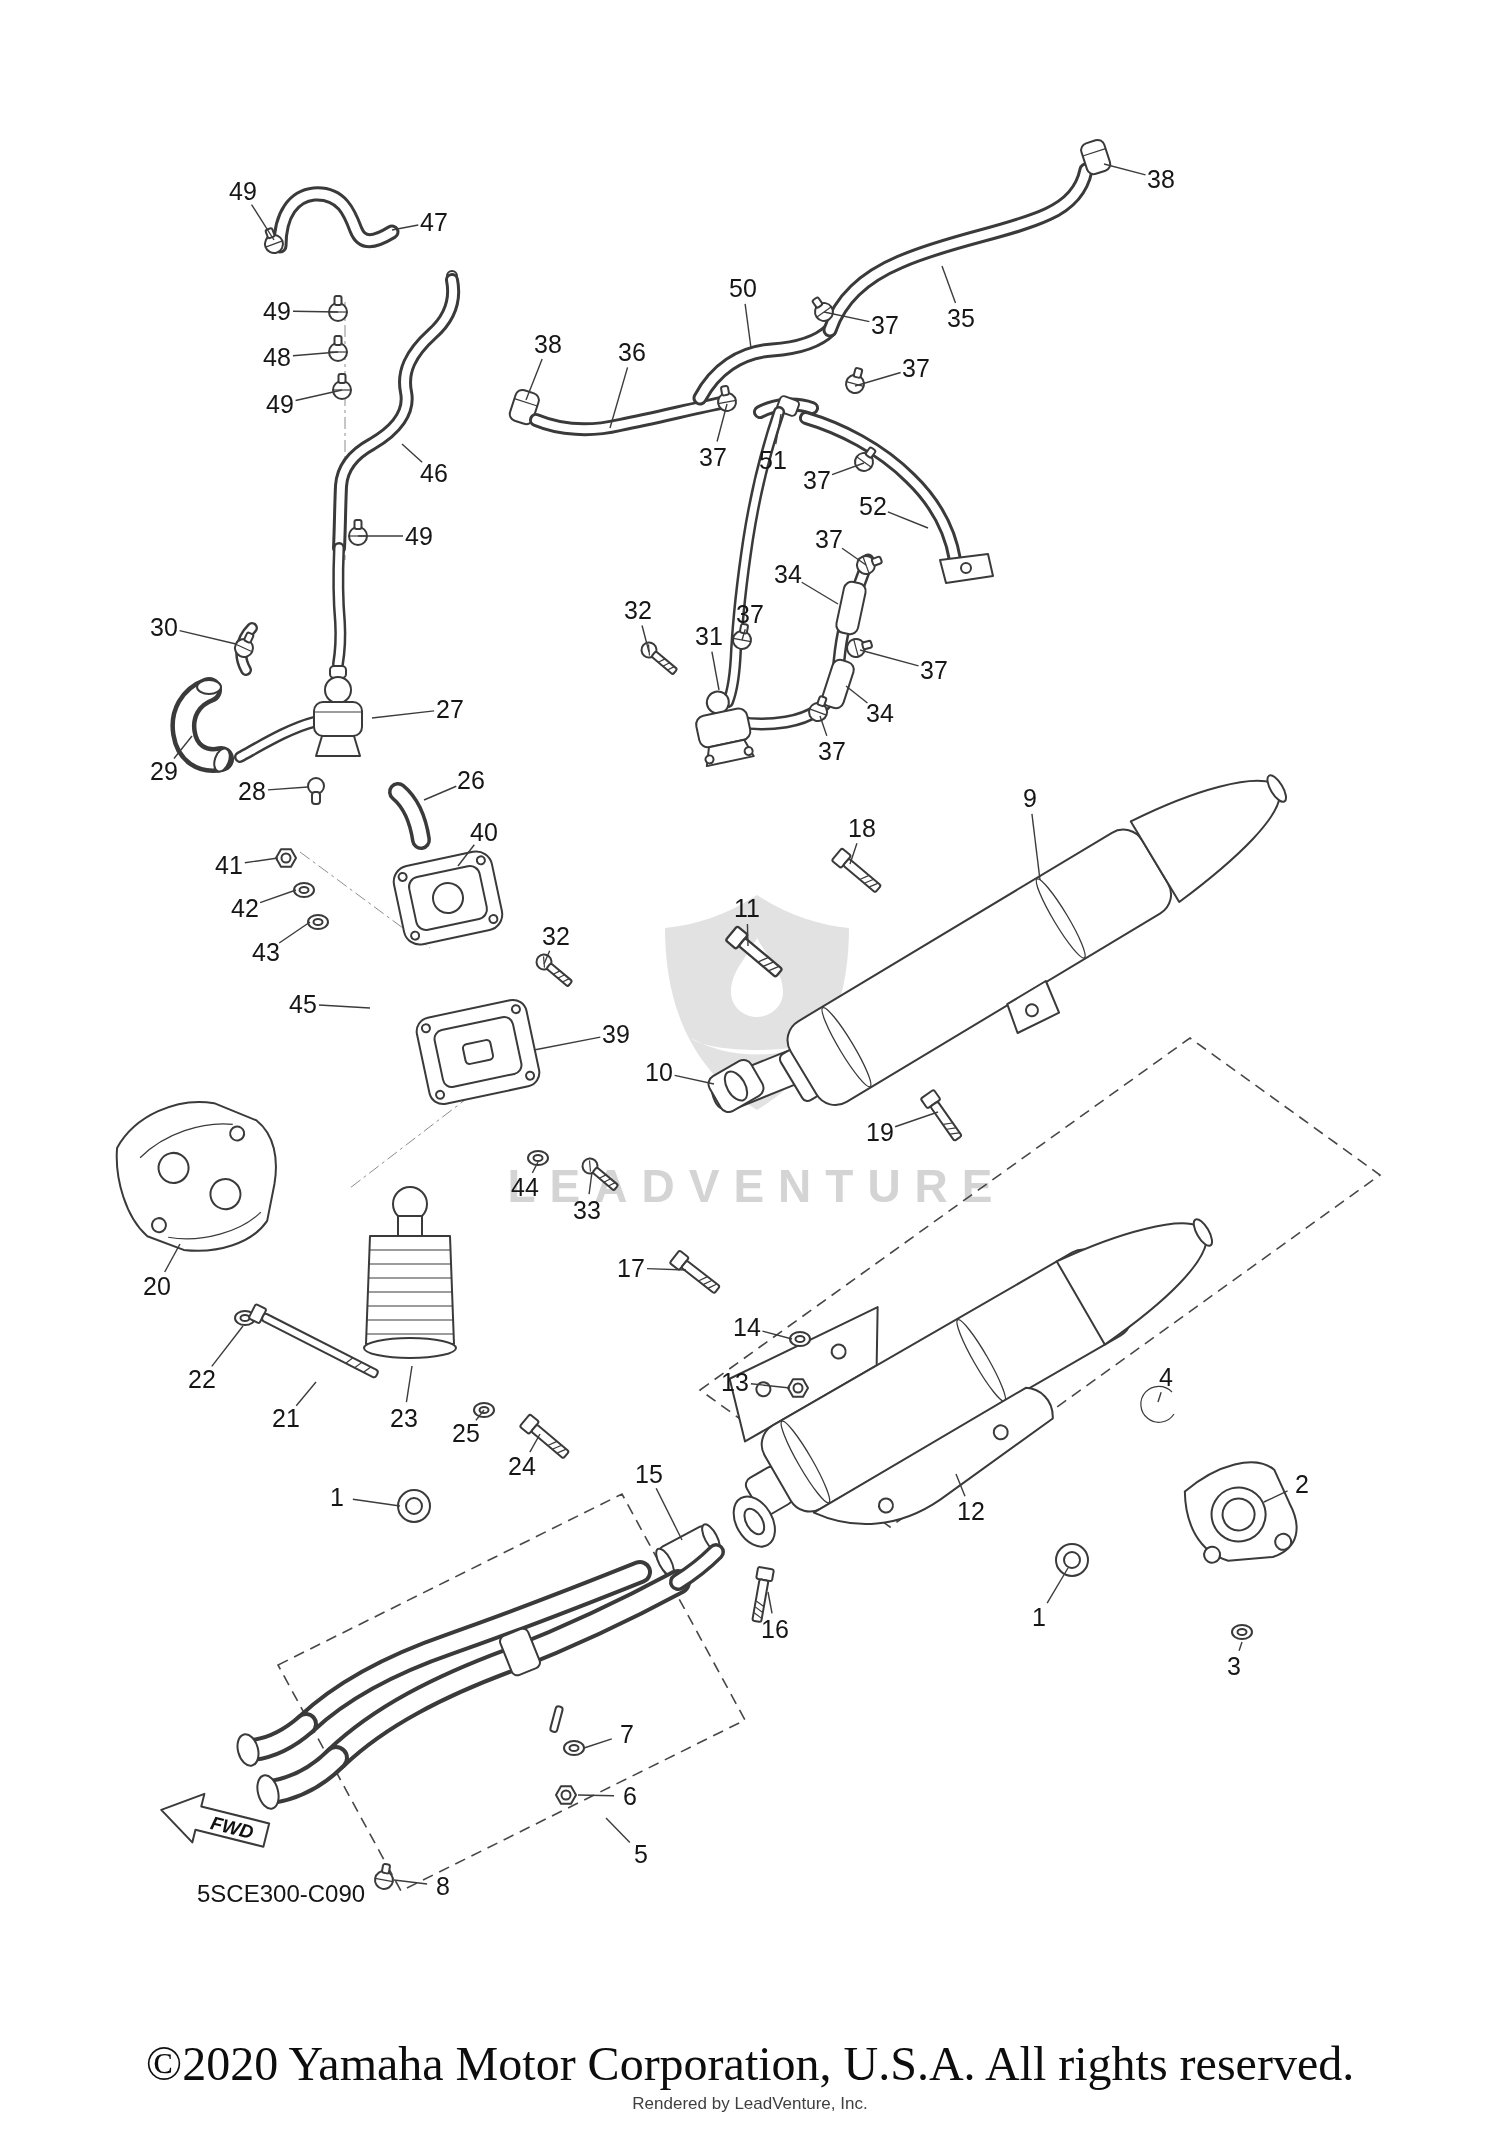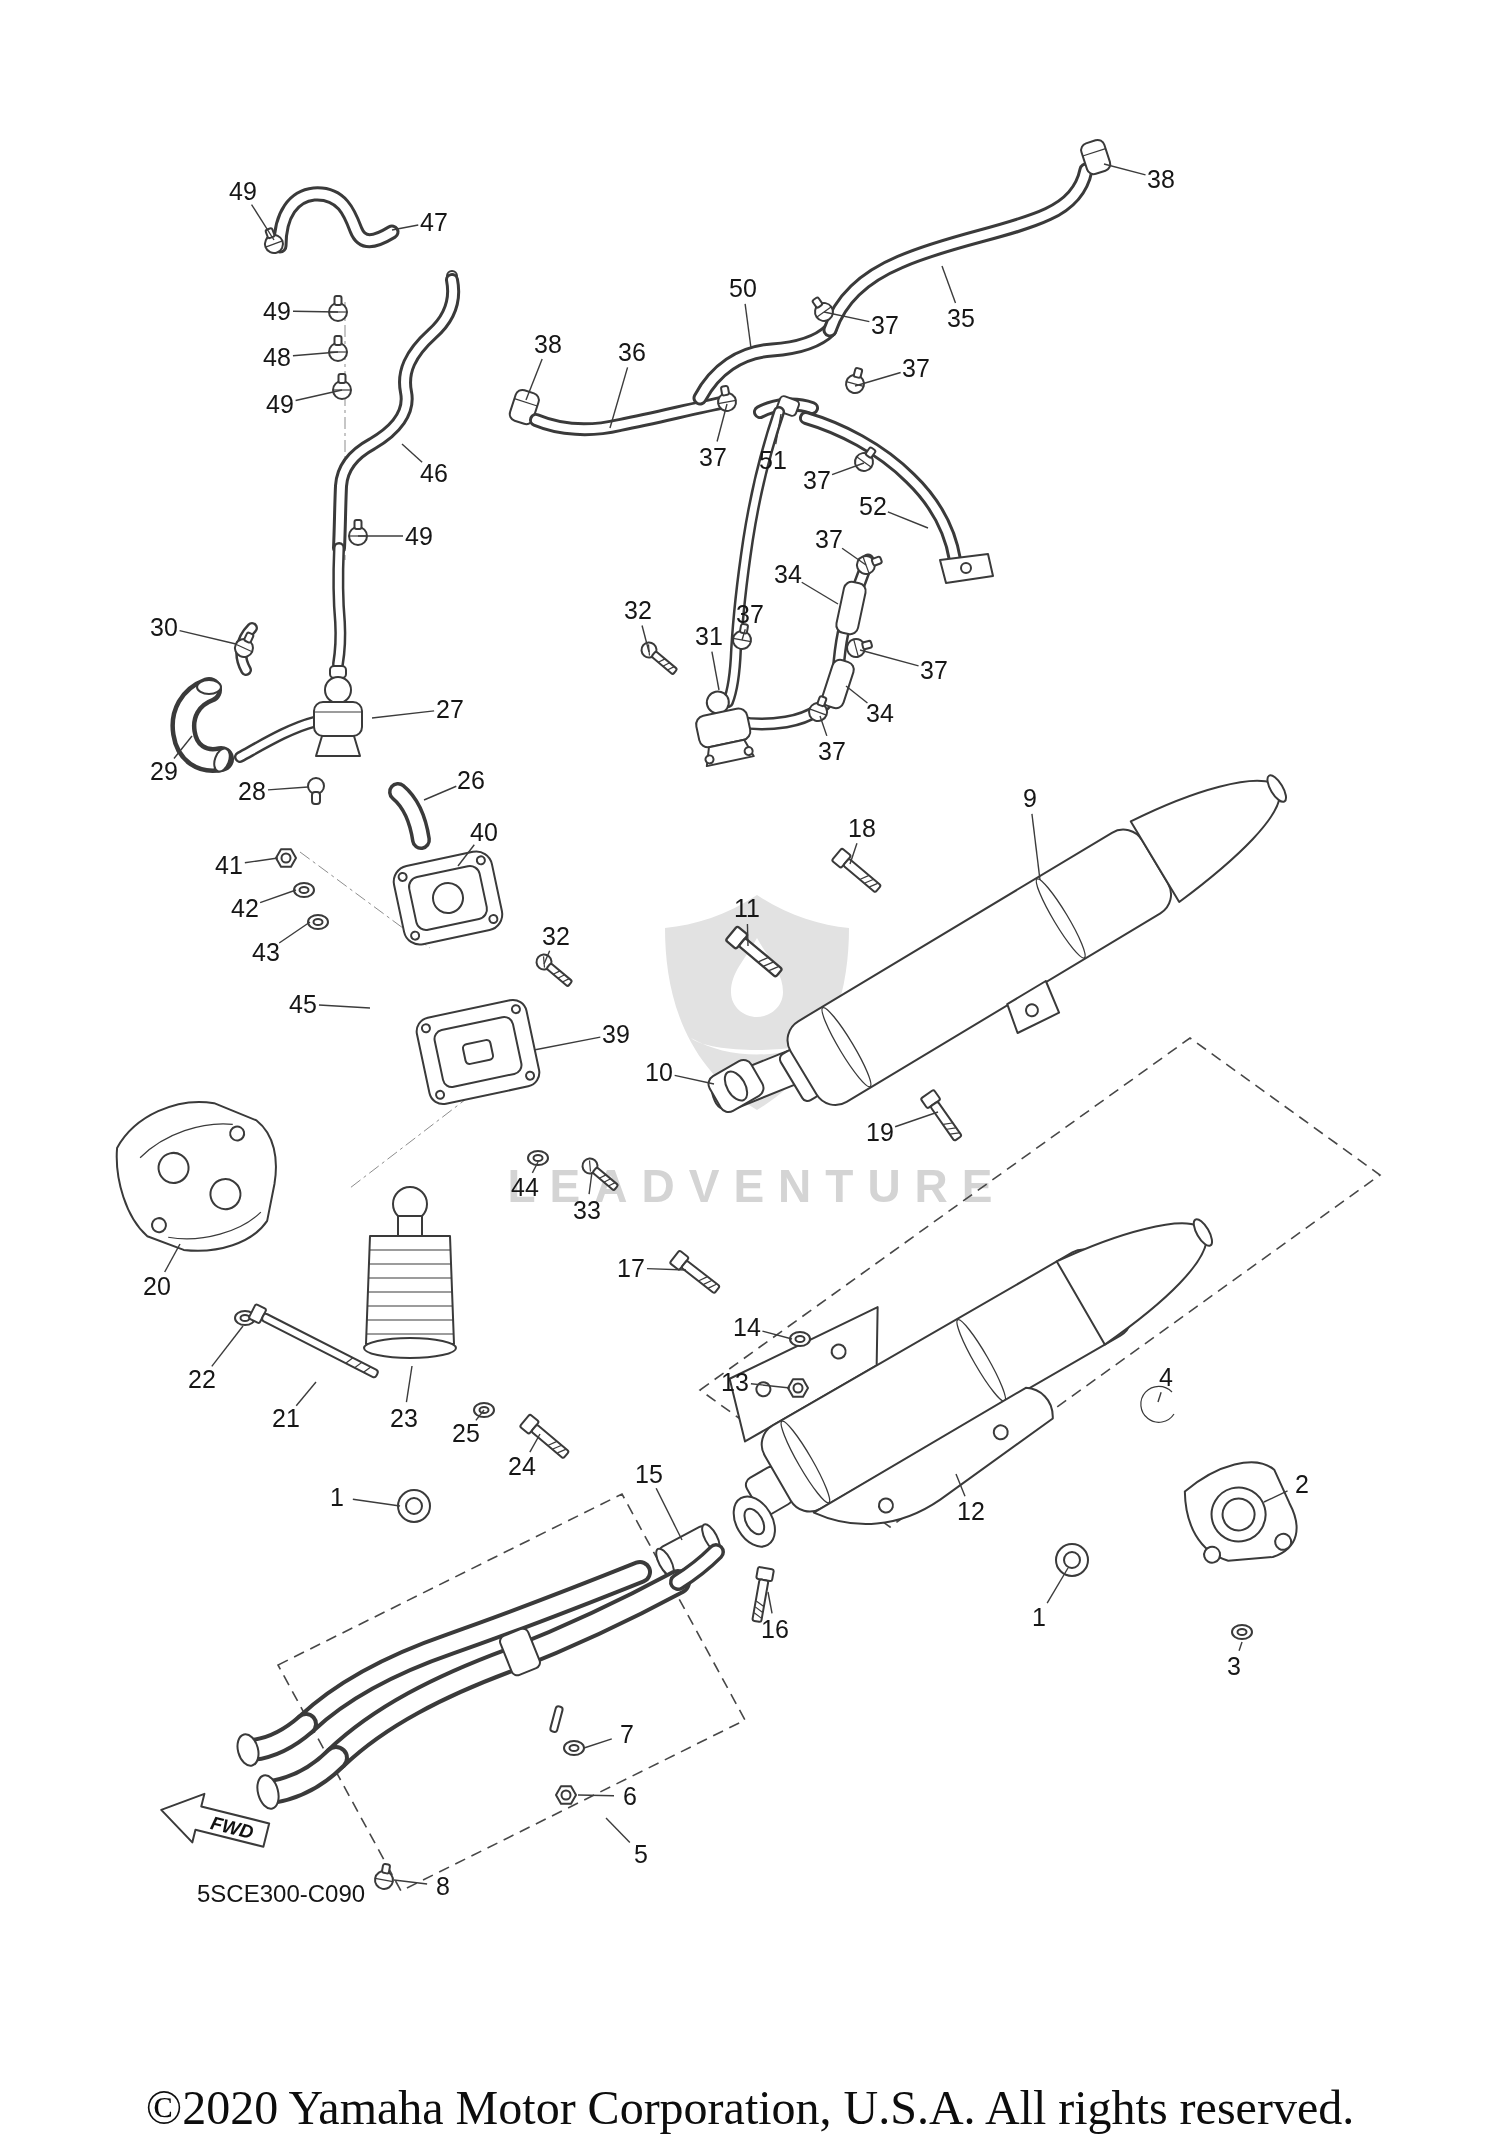--- a/index.html
+++ b/index.html
@@ -14,21 +14,21 @@
   .tube-i{fill:none;stroke:#ffffff;stroke-linecap:round;}
   .dash{fill:none;stroke:#474747;stroke-width:1.6;stroke-dasharray:11 7;}
   .cline{fill:none;stroke:#8d8d8d;stroke-width:1;stroke-dasharray:12 4 3 4;}
   .leader{stroke:#3c3c3c;stroke-width:1.4;fill:none;}
   .callout{font:25px "Liberation Sans",sans-serif;fill:#161616;text-anchor:middle;dominant-baseline:central;}
   .wm{fill:#e2e2e2;}
   .wm-text{font:600 46px "Liberation Sans",sans-serif;fill:#d4d4d4;letter-spacing:14px;text-anchor:middle;}
   .fwd-text{font:italic 700 19px "Liberation Sans",sans-serif;fill:#111;text-anchor:middle;dominant-baseline:central;}
   .part-code{font:24px "Liberation Sans",sans-serif;fill:#151515;}
   .copyright{position:absolute;left:0;right:0;top:2036px;text-align:center;
-             font-family:"Liberation Serif",serif;font-size:48px;color:#0d0d0d;white-space:nowrap;margin-top:44px;}
+             font-family:"Liberation Serif",serif;font-size:48px;color:#0d0d0d;white-space:nowrap;}
   .rendered-by{position:absolute;left:0;right:0;top:2094px;text-align:center;
              font-family:"Liberation Sans",sans-serif;font-size:17px;color:#3f3f3f;}
 </style>
 </head>
 <body>
 
 <div class="page">
 
 <svg width="1500" height="2135" viewBox="0 0 1500 2135" xmlns="http://www.w3.org/2000/svg">
 
@@ -470,14 +470,15 @@
         <line x1="614.0029577595225" y1="1795.6923645722984" x2="578" y2="1795" class="leader"></line>
         <text x="630" y="1796" class="callout">6</text>
         <line x1="629.846745707331" y1="1842.528081298969" x2="606" y2="1818" class="leader"></line>
         <text x="641" y="1854" class="callout">5</text>
         <line x1="427.1186177808735" y1="1884.05534095276" x2="394" y2="1880" class="leader"></line>
         <text x="443" y="1886" class="callout">8</text>
       </g>
 </svg>
 
 <div class="copyright">©2020 Yamaha Motor Corporation, U.S.A. All rights reserved.</div>
+<div class="rendered-by">Rendered by LeadVenture, Inc.</div>
 
 </div>
 
 </body></html>

